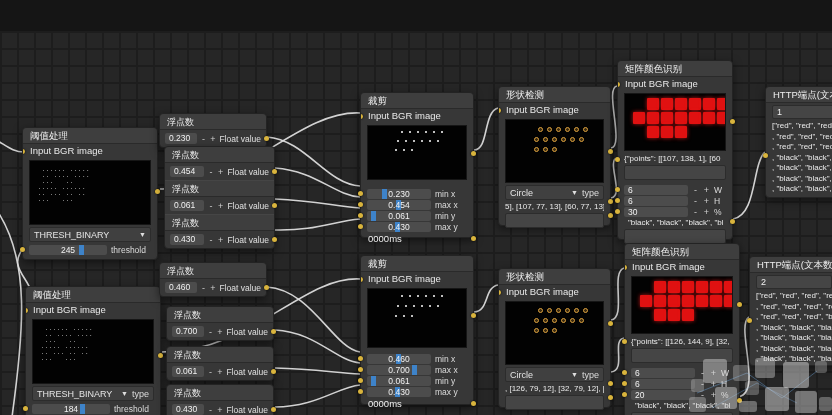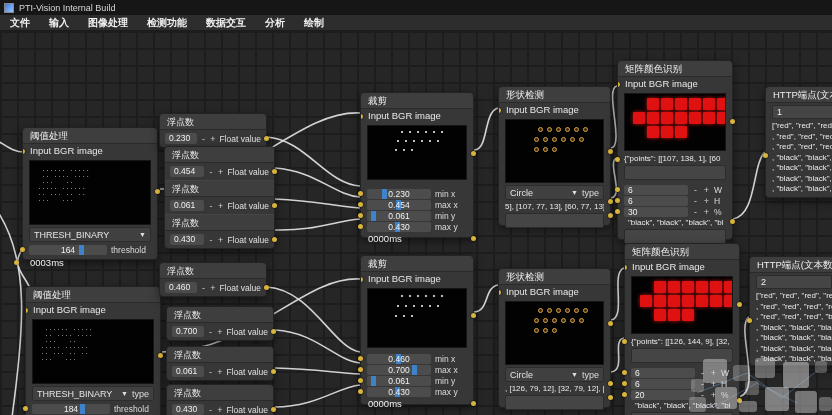--- a/index.html
+++ b/index.html
@@ -83,34 +83,21 @@
   
   #watermark{position:absolute;right:0;bottom:0;width:145px;height:62px;z-index:6;pointer-events:none;}
   #watermark .wb{position:absolute;background:#d9d9d9;border-radius:3px;}
   #watermark svg{position:absolute;left:0;top:0;}
 </style>
 </head>
 <body>
 
 <div id="app">
 
-  <div id="titlebar">
-    <span class="appicon"></span>
-    <span class="title">PTI-Vision Internal Build</span>
-  </div>
-
-  <div id="menubar">
-    <span class="mitem">文件</span>
-    <span class="mitem">输入</span>
-    <span class="mitem">图像处理</span>
-    <span class="mitem">检测功能</span>
-    <span class="mitem">数据交互</span>
-    <span class="mitem">分析</span>
-    <span class="mitem">绘制</span>
-  </div>
+
 
   <div id="canvas">
 
     <svg id="wires" width="832" height="384" viewBox="0 31 832 384">
       <path d="M-2,141 C8,147 14,152 24,152"></path>
       <path d="M160,189 C240,191 298,110 360,113"></path>
       <path d="M267,137 C306,140 326,184 360,186"></path>
       <path d="M275,168 C316,171 334,195 360,197"></path>
       <path d="M275,199 C316,201 334,206 360,208"></path>
       <path d="M275,230 C316,231 334,221 360,219"></path>
@@ -148,27 +135,23 @@
         </div>
       <span class="port pR" style="top:61px"></span>
       <div class="typerow">
         <span class="tval">THRESH_BINARY</span>
         <span class="caret">▼</span>
       </div>
       <div class="srow" style="height:13px">
         <span class="port pL" style="left:-9px;top:4px"></span>
         <div class="sfield">
           <span class="handle" style="left:64%"></span>
-          <span class="sval">164</span>
+          <span class="sval">245</span>
         </div>
         <span class="slabel" style="width:40px">threshold</span>
-      </div>
-      <div class="footer">
-        <span class="port pL" style="left:-9px;top:4px"></span>
-        <span>0003ms</span>
       </div>
     </div>
 
     <div class="node" style="left:159px;top:82px;width:108px">
       <div class="nheader" style="font-size:9px">浮点数</div>
       <div class="frow">
         <span class="ffield">0.230</span>
         <span class="stepbtn">-</span>
         <span class="stepbtn">+</span>
         <span class="flabel">Float value</span>

